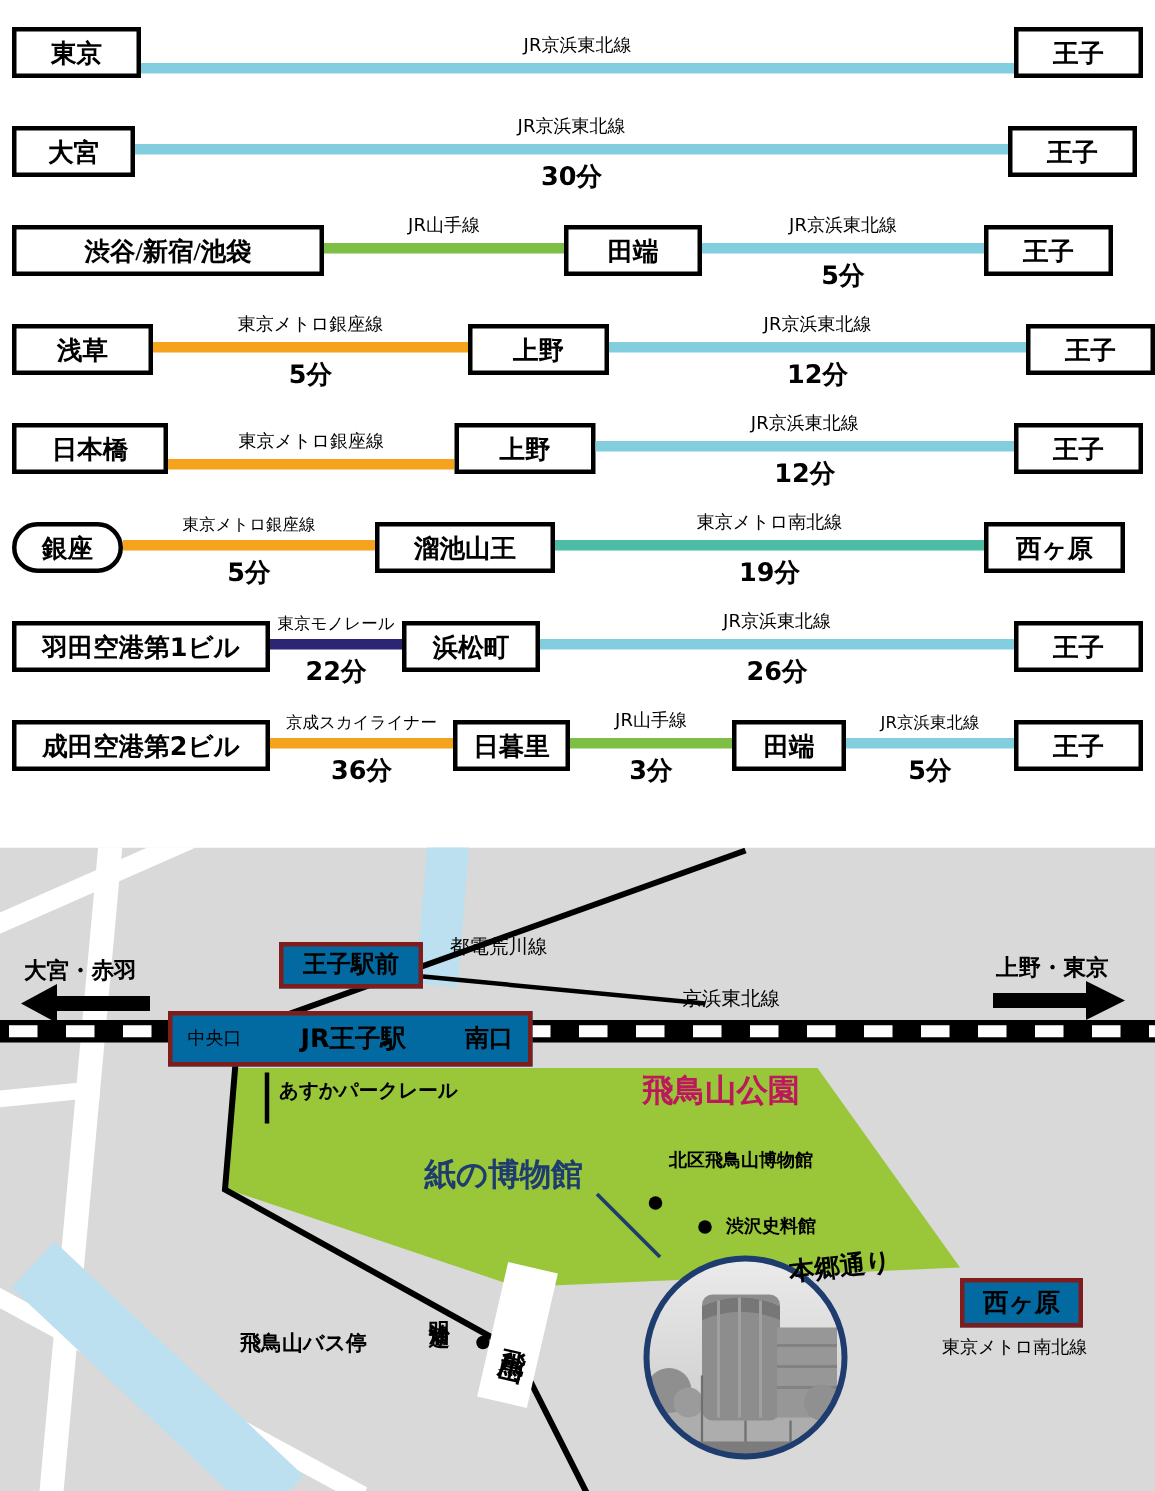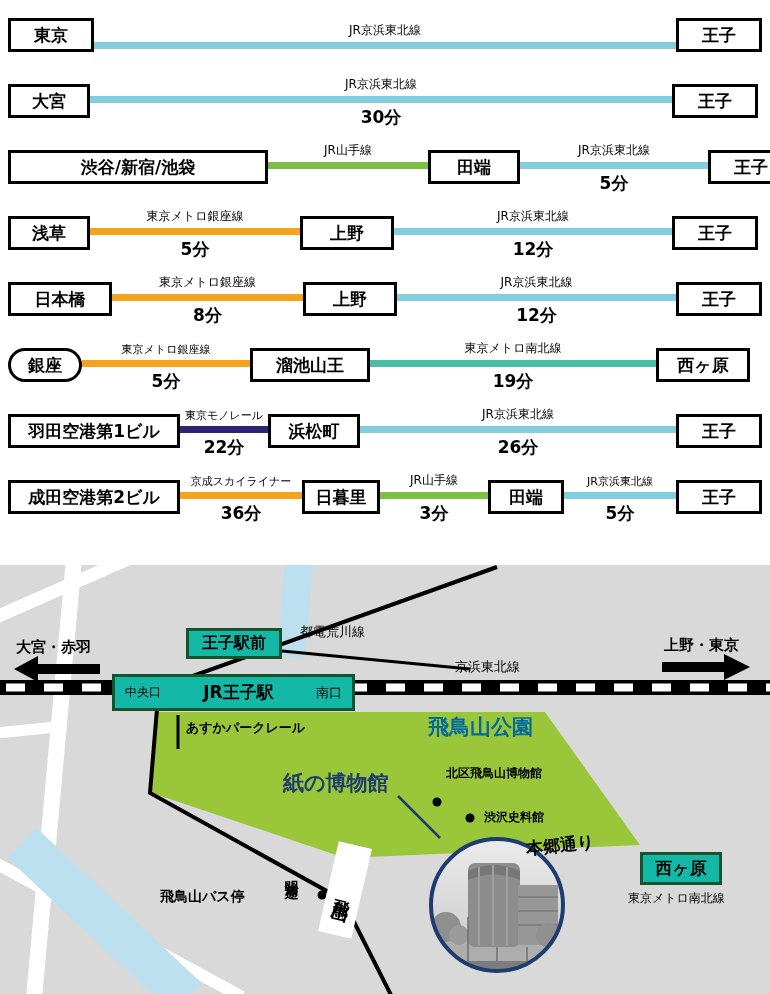--- a/index.html
+++ b/index.html
@@ -24,21 +24,21 @@
   .seg-bar { height:7px; width:100%; }
   .seg-time {
     height:24px; display:flex; align-items:flex-start; justify-content:center;
     font-weight:bold; font-size:17px; padding-top:3px; white-space:nowrap;
   }
   
   .map { position:relative; width:770px; height:429px; margin-top:35px; }
   .map svg { position:absolute; left:0; top:0; }
   .mlabel { position:absolute; white-space:nowrap; line-height:1.15; }
   .mbox {
-    position:absolute; background:#14b8a6; border:3px solid #14532d;
+    position:absolute; background:#0369a1; border:3px solid #7f1d1d;
     display:flex; align-items:center; justify-content:center;
     font-weight:bold; white-space:nowrap;
   }
 </style>
 </head>
 <body>
 
 <div class="routes">
     <div class="route-row">
       <div class="station" style="width: 86px;">東京</div>
@@ -51,55 +51,54 @@
     <div class="route-row">
       <div class="station" style="width: 82px;">大宮</div>
       <div class="segment" style="width: 582px;">
         <div class="seg-name">JR京浜東北線</div>
         <div class="seg-bar" style="background: rgb(130, 206, 223);"></div>
         <div class="seg-time">30分</div>
       </div>
       <div class="station" style="width: 86px;">王子</div>
     </div>
     <div class="route-row">
-      <div class="station" style="width: 260px;">渋谷/新宿/池袋</div>
+      <div class="station" style="width: 208px; font-family: Liberation Serif, serif;">渋谷/新宿/池袋</div>
       <div class="segment" style="width: 160px;">
         <div class="seg-name">JR山手線</div>
         <div class="seg-bar" style="background: rgb(125, 190, 68);"></div>
         <div class="seg-time"></div>
       </div>
       <div class="station" style="width: 92px;">田端</div>
       <div class="segment" style="width: 188px;">
         <div class="seg-name">JR京浜東北線</div>
         <div class="seg-bar" style="background: rgb(130, 206, 223);"></div>
         <div class="seg-time">5分</div>
       </div>
       <div class="station" style="width: 86px;">王子</div>
     </div>
     <div class="route-row">
-      <div class="station" style="width: 82px;">浅草</div>
+      <div class="station" style="width: 94px;">浅草</div>
       <div class="segment" style="width: 210px;">
         <div class="seg-name">東京メトロ銀座線</div>
         <div class="seg-bar" style="background: rgb(245, 162, 28);"></div>
         <div class="seg-time">5分</div>
       </div>
       <div class="station" style="width: 94px;">上野</div>
       <div class="segment" style="width: 278px;">
         <div class="seg-name">JR京浜東北線</div>
         <div class="seg-bar" style="background: rgb(130, 206, 223);"></div>
         <div class="seg-time">12分</div>
       </div>
       <div class="station" style="width: 86px;">王子</div>
     </div>
     <div class="route-row">
       <div class="station" style="width: 104px;">日本橋</div>
       <div class="segment" style="width: 191px;">
         <div class="seg-name">東京メトロ銀座線</div>
         <div class="seg-bar" style="background: rgb(245, 162, 28);"></div>
-        <div class="seg-time">8分</div>
       </div>
       <div class="station" style="width: 94px;">上野</div>
       <div class="segment" style="width: 279px;">
         <div class="seg-name">JR京浜東北線</div>
         <div class="seg-bar" style="background: rgb(130, 206, 223);"></div>
         <div class="seg-time">12分</div>
       </div>
       <div class="station" style="width: 86px;">王子</div>
     </div>
     <div class="route-row">
@@ -256,25 +255,25 @@
 
   <div class="mbox" style="left:186px;top:63px;width:96px;height:31px;font-size:16px">王子駅前</div>
   <div class="mlabel" style="left:300px;top:60px;font-size:13px;font-weight:normal">都電荒川線</div>
   <div class="mlabel" style="left:16px;top:74px;font-size:15px;font-weight:bold">大宮・赤羽</div>
   <div class="mlabel" style="left:664px;top:72px;font-size:15px;font-weight:bold">上野・東京</div>
   <div class="mlabel" style="left:455px;top:95px;font-size:13px">京浜東北線</div>
 
   <div class="mbox" style="left:112px;top:109px;width:243px;height:37px;font-size:17px;justify-content:space-between;padding:0 10px">
     <span style="font-size:12px;font-weight:normal">中央口</span>
     <span>JR王子駅</span>
-    <span style="font-size:13px;font-weight:normal">南口</span>
+    <span style="font-size:16px;font-weight:bold">南口</span>
   </div>
 
   <div class="mlabel" style="left:186px;top:156px;font-size:13px;font-weight:bold">あすかパークレール</div>
-  <div class="mlabel" style="left:428px;top:150px;font-size:21px;font-weight:bold;color:#0369a1">飛鳥山公園</div>
+  <div class="mlabel" style="left:428px;top:150px;font-size:21px;font-weight:bold;color:#be185d">飛鳥山公園</div>
   <div class="mlabel" style="left: 283px; top: 206px; font-size: 21px; font-weight: bold; color: rgb(30, 60, 110);">紙の博物館</div>
   <div class="mlabel" style="left:446px;top:202px;font-size:12px;font-weight:bold">北区飛鳥山博物館</div>
   <div class="mlabel" style="left:484px;top:246px;font-size:12px;font-weight:bold">渋沢史料館</div>
   <div class="mlabel" style="left:526px;top:271px;font-size:17px;font-weight:bold;transform:rotate(-6deg)">本郷通り</div>
   <div class="mbox" style="left:640px;top:287px;width:82px;height:33px;font-size:17px">西ヶ原</div>
   <div class="mlabel" style="left:628px;top:327px;font-size:12px">東京メトロ南北線</div>
   <div class="mlabel" style="left:328px;top:279px;width:34px;height:92px;background:#fff;display:flex;align-items:center;justify-content:center;writing-mode:vertical-rl;font-size:17px;font-weight:bold;letter-spacing:2px;transform:rotate(13deg)">飛鳥山</div>
   <div class="mlabel" style="left:284px;top:304px;writing-mode:vertical-rl;font-size:14px;font-weight:bold;letter-spacing:2px">明治通り</div>
   <div class="mlabel" style="left:160px;top:323px;font-size:14px;font-weight:bold">飛鳥山バス停</div>
 </div>

